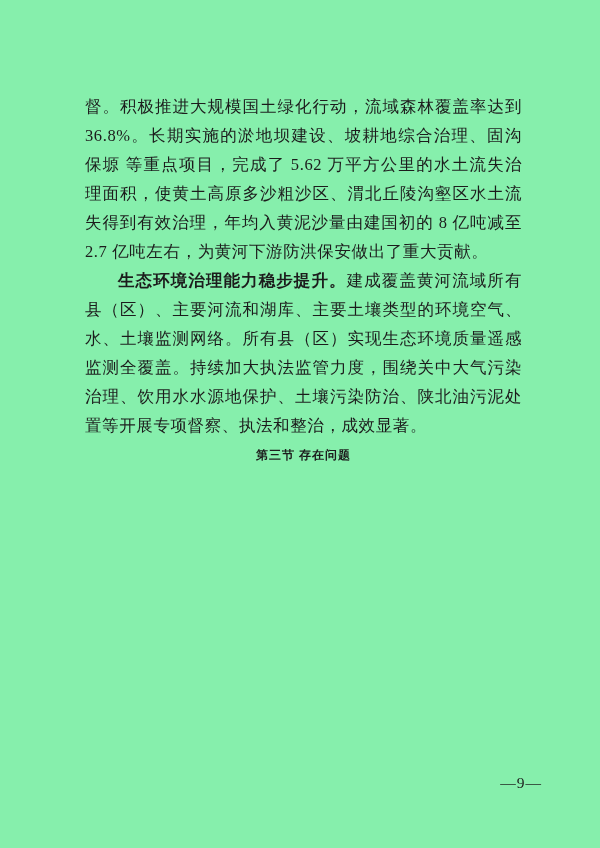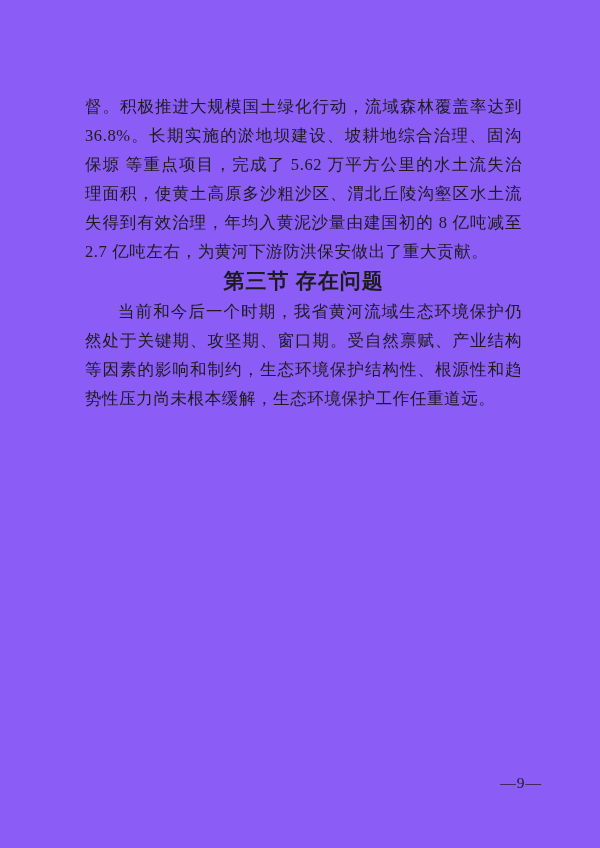--- a/index.html
+++ b/index.html
@@ -5,21 +5,21 @@
   html, body {
     margin: 0;
     padding: 0;
     background: #e8e8e8;
   }
   .page {
     position: relative;
     width: 600px;
     height: 848px;
     margin: 0 auto;
-    background: #8b5cf6;
+    background: #86efac;
     font-family: "Liberation Serif", "DejaVu Serif", serif;
     color: #1c1c1c;
     overflow: hidden;
   }
   .content {
     position: absolute;
     top: 92px;
     left: 85px;
     width: 437px;
   }
@@ -33,21 +33,21 @@
     word-break: break-all;
   }
   .content p.indent {
     text-indent: 2em;
   }
   .content b {
     font-weight: bold;
   }
   .section-heading {
     margin: 1px 0;
-    font-size: 21px;
+    font-size: 12px;
     line-height: 29px;
     text-align: center;
     font-weight: bold;
     letter-spacing: 1px;
   }
   .page-number {
     position: absolute;
     right: 58px;
     bottom: 56px;
     font-size: 15.5px;
@@ -56,22 +56,22 @@
   }
 </style>
 </head>
 <body>
 
 <div class="page">
   <div class="content">
 
     <p>督。积极推进大规模国土绿化行动，流域森林覆盖率达到 36.8%。长期实施的淤地坝建设、坡耕地综合治理、固沟保塬 等重点项目，完成了 5.62 万平方公里的水土流失治理面积，使黄土高原多沙粗沙区、渭北丘陵沟壑区水土流失得到有效治理，年均入黄泥沙量由建国初的 8 亿吨减至 2.7 亿吨左右，为黄河下游防洪保安做出了重大贡献。</p>
 
+    <p class="indent"><b>生态环境治理能力稳步提升。</b><span>建成覆盖黄河流域所有县（区）、主要河流和湖库、主要土壤类型的环境空气、水、土壤监测网络。所有县（区）实现生态环境质量遥感监测全覆盖。持续加大执法监管力度，围绕关中大气污染治理、饮用水水源地保护、土壤污染防治、陕北油污泥处置等开展专项督察、执法和整治，成效显著。</span></p>
 
     <h2 class="section-heading">第三节  存在问题</h2>
 
-    <p class="indent">当前和今后一个时期，我省黄河流域生态环境保护仍然处于关键期、攻坚期、窗口期。受自然禀赋、产业结构等因素的影响和制约，生态环境保护结构性、根源性和趋势性压力尚未根本缓解，生态环境保护工作任重道远。</p>
 
 
   </div>
 
   <div class="page-number">—9—</div>
 </div>
 
 </body></html>

